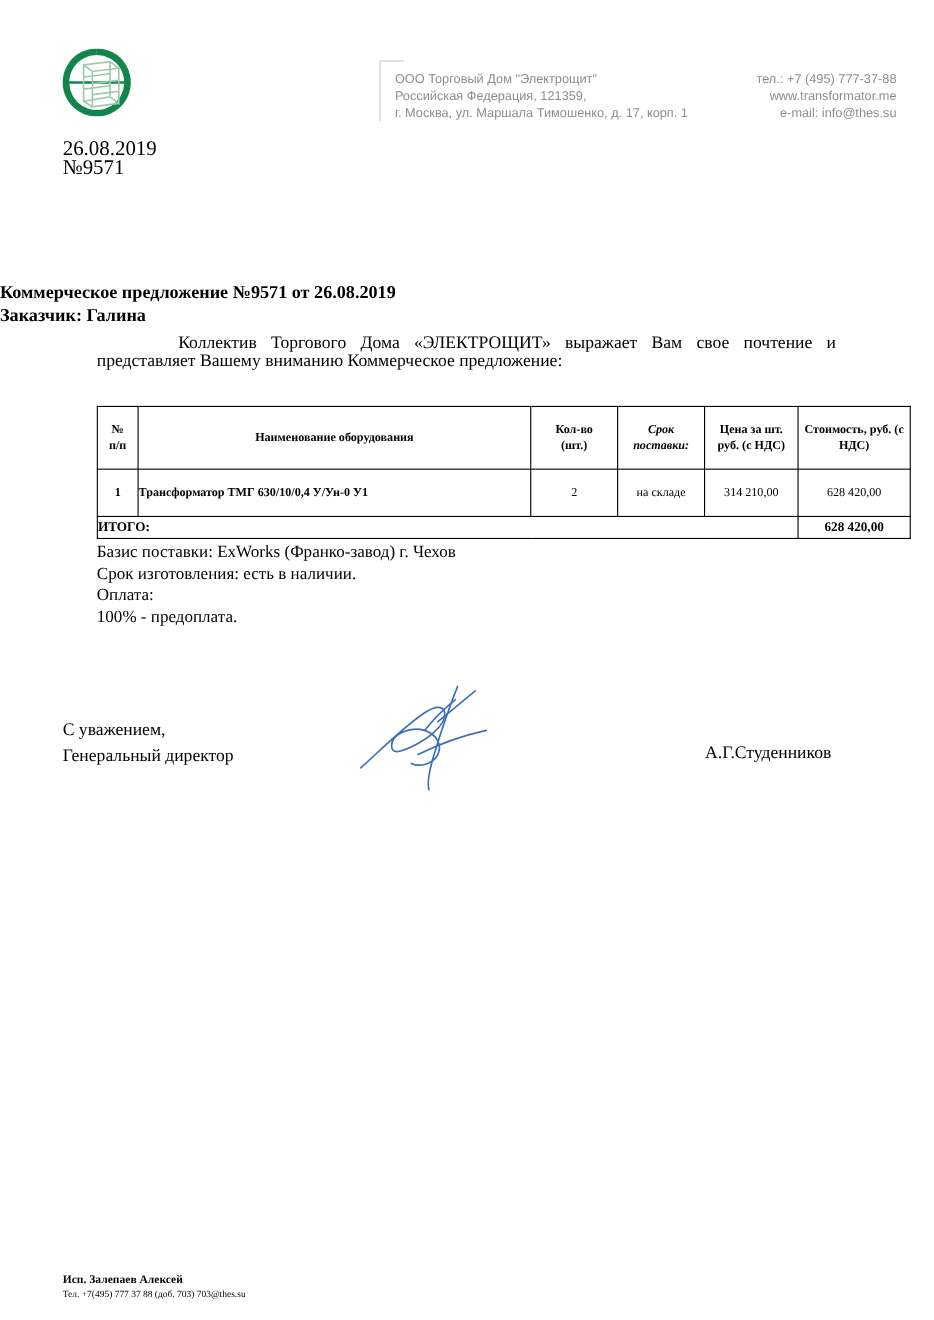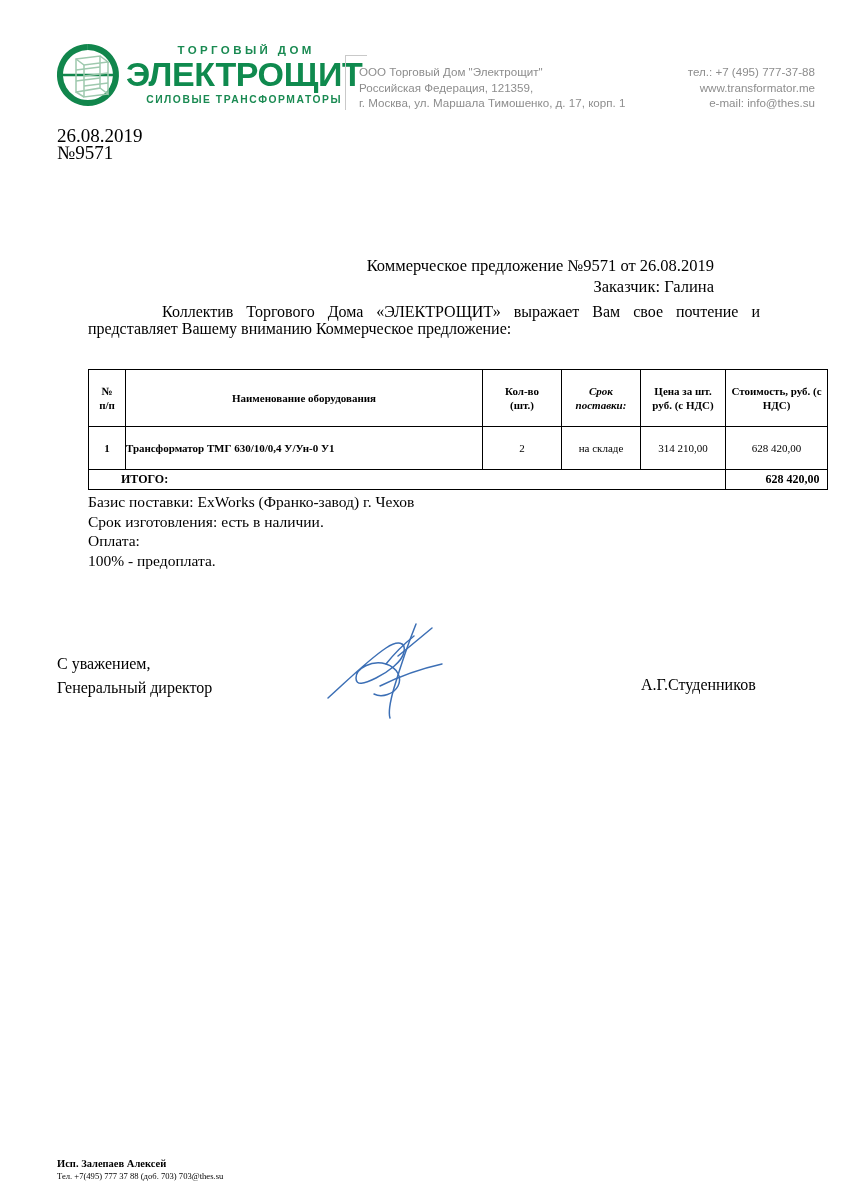--- a/index.html
+++ b/index.html
@@ -125,22 +125,22 @@
     font-size: 19px;
     line-height: 16.5px;
   }
 
   
   .title-block {
     position: absolute;
     left: 0;
     top: 255px;
     width: 714px;
-    text-align: right;
-    font-weight: normal;
+    text-align: left;
+    font-weight: bold;
     font-size: 16.5px;
     line-height: 21px;
   }
 
   
   .intro {
     position: absolute;
     left: 88px;
     top: 303px;
     width: 672px;
@@ -193,21 +193,20 @@
   .row-qty, .row-term, .row-price, .row-sum {
     text-align: center;
     font-size: 11.5px;
   }
   .row-price, .row-sum { text-align: center; }
 
   .total-row td {
     height: 19px;
     font-weight: bold;
     font-size: 12px;
-    padding-left: 32px;
   }
   .total-label {
     padding-left: 3px;
     text-align: left;
   }
   .total-value {
     text-align: center;
   }
 
   
@@ -276,25 +275,20 @@
             <path d="M28 21 L28 53 L52 50"></path>
             <path d="M28 53 L20 48"></path>
             <path d="M20 26 L44 23"></path>
             <path d="M28 32 L52 29"></path>
             <path d="M20 37 L44 34"></path>
             <path d="M28 42 L52 39"></path>
           </g>
           <path d="M32 3 A28 28 0 0 1 58 22" fill="none" stroke="#ffffff" stroke-width="0"></path>
         </g>
       </svg>
-      <div class="logo-words">
-        <div class="logo-top">ТОРГОВЫЙ ДОМ</div>
-        <div class="logo-main">ЭЛЕКТРОЩИТ</div>
-        <div class="logo-bottom">СИЛОВЫЕ ТРАНСФОРМАТОРЫ</div>
-      </div>
     </div>
 
     <div class="company-box">
       <div class="corner-v"></div>
       <div class="corner-h"></div>
       <div class="company-cols">
         <div class="company-left">
           <div>ООО Торговый Дом "Электрощит"</div>
           <div>Российская Федерация, 121359,</div>
           <div>г. Москва, ул. Маршала Тимошенко, д. 17, корп. 1</div>

